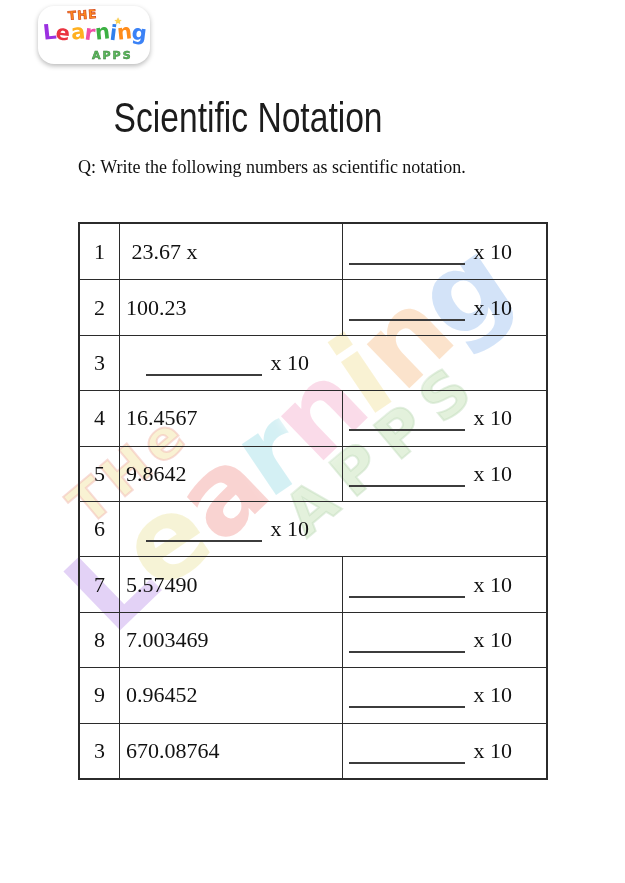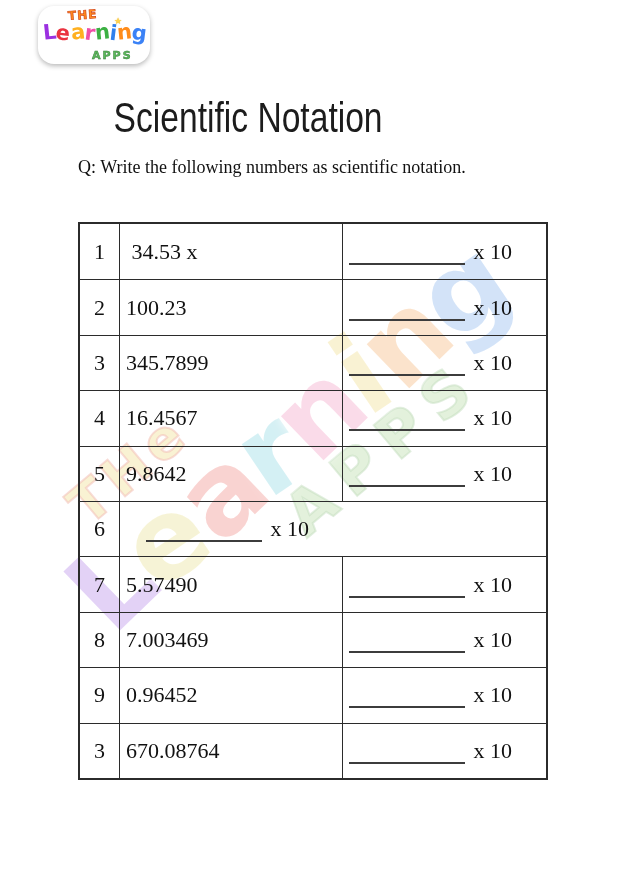--- a/index.html
+++ b/index.html
@@ -81,39 +81,38 @@
 
   <div class="watermark">
     <div class="wm-the">THe</div>
     <div class="wm-learning"><span style="color: rgb(201, 167, 239);">L</span><span style="color: rgb(239, 233, 174);">e</span><span style="color: rgb(244, 169, 165);">a</span><span style="color: rgb(171, 226, 234);">r</span><span style="color: rgb(247, 184, 212);">n</span><span style="color: rgb(245, 230, 168);">i</span><span style="color: rgb(248, 200, 154);">n</span><span style="color: rgb(168, 201, 242);">g</span></div>
     <div class="wm-apps">APPS</div>
   </div>
 
   <div class="wtable">
   <div class="trow">
     <div class="c1">1</div>
-    <div class="c2"> 34.53 x</div>
+    <div class="c2"> 23.67 x</div>
     <div class="c3">
       <span class="blank"></span>
       <span class="x10">x 10</span>
     </div>
   </div>
 
   <div class="trow">
     <div class="c1">2</div>
     <div class="c2">100.23</div>
     <div class="c3">
       <span class="blank"></span>
       <span class="x10">x 10</span>
     </div>
   </div>
 
   <div class="trow">
     <div class="c1">3</div>
-    <div class="c2">345.7899</div>
     <div class="c3">
       <span class="blank"></span>
       <span class="x10">x 10</span>
     </div>
   </div>
 
   <div class="trow">
     <div class="c1">4</div>
     <div class="c2">16.4567</div>
     <div class="c3">

